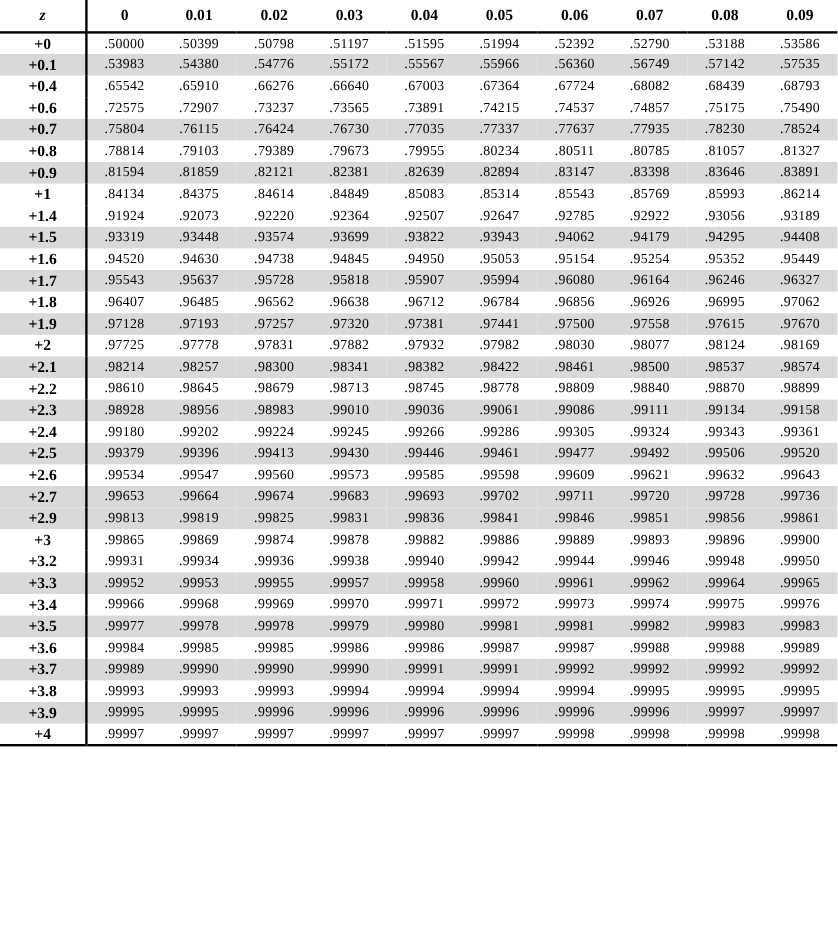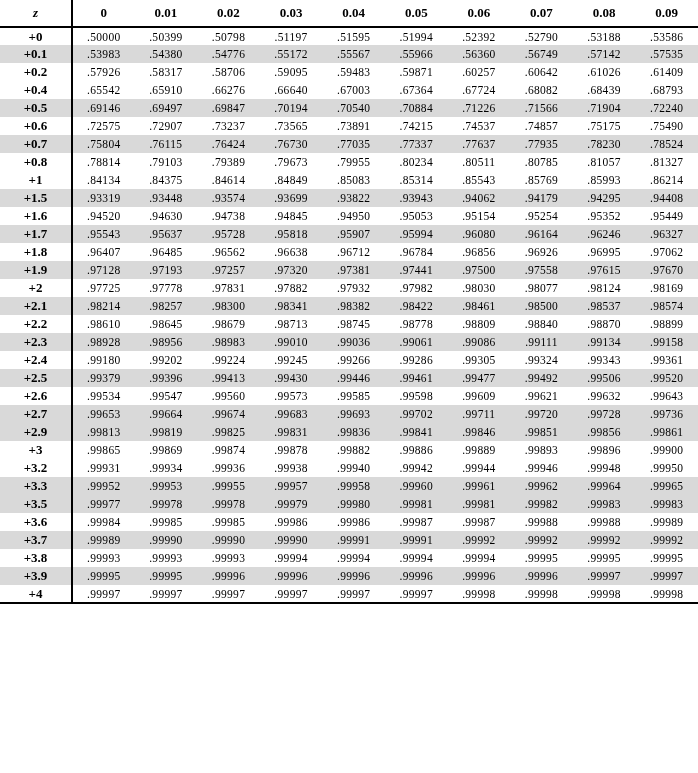--- a/index.html
+++ b/index.html
@@ -101,58 +101,32 @@
         <td>.54776</td>
         <td>.55172</td>
         <td>.55567</td>
         <td>.55966</td>
         <td>.56360</td>
         <td>.56749</td>
         <td>.57142</td>
         <td>.57535</td>
       </tr>
       <tr>
-        <th class="zline">+0.2</th>
-        <td>.57926</td>
-        <td>.58317</td>
-        <td>.58706</td>
-        <td>.59095</td>
-        <td>.59483</td>
-        <td>.59871</td>
-        <td>.60257</td>
-        <td>.60642</td>
-        <td>.61026</td>
-        <td>.61409</td>
-      </tr>
-      <tr>
         <th class="zline">+0.4</th>
         <td>.65542</td>
         <td>.65910</td>
         <td>.66276</td>
         <td>.66640</td>
         <td>.67003</td>
         <td>.67364</td>
         <td>.67724</td>
         <td>.68082</td>
         <td>.68439</td>
         <td>.68793</td>
       </tr>
-      <tr class="stripe">
-        <th class="zline">+0.5</th>
-        <td>.69146</td>
-        <td>.69497</td>
-        <td>.69847</td>
-        <td>.70194</td>
-        <td>.70540</td>
-        <td>.70884</td>
-        <td>.71226</td>
-        <td>.71566</td>
-        <td>.71904</td>
-        <td>.72240</td>
-      </tr>
       <tr>
         <th class="zline">+0.6</th>
         <td>.72575</td>
         <td>.72907</td>
         <td>.73237</td>
         <td>.73565</td>
         <td>.73891</td>
         <td>.74215</td>
         <td>.74537</td>
         <td>.74857</td>
@@ -178,33 +152,59 @@
         <td>.79103</td>
         <td>.79389</td>
         <td>.79673</td>
         <td>.79955</td>
         <td>.80234</td>
         <td>.80511</td>
         <td>.80785</td>
         <td>.81057</td>
         <td>.81327</td>
       </tr>
+      <tr class="stripe">
+        <th class="zline">+0.9</th>
+        <td>.81594</td>
+        <td>.81859</td>
+        <td>.82121</td>
+        <td>.82381</td>
+        <td>.82639</td>
+        <td>.82894</td>
+        <td>.83147</td>
+        <td>.83398</td>
+        <td>.83646</td>
+        <td>.83891</td>
+      </tr>
       <tr>
         <th class="zline">+1</th>
         <td>.84134</td>
         <td>.84375</td>
         <td>.84614</td>
         <td>.84849</td>
         <td>.85083</td>
         <td>.85314</td>
         <td>.85543</td>
         <td>.85769</td>
         <td>.85993</td>
         <td>.86214</td>
       </tr>
+      <tr>
+        <th class="zline">+1.4</th>
+        <td>.91924</td>
+        <td>.92073</td>
+        <td>.92220</td>
+        <td>.92364</td>
+        <td>.92507</td>
+        <td>.92647</td>
+        <td>.92785</td>
+        <td>.92922</td>
+        <td>.93056</td>
+        <td>.93189</td>
+      </tr>
       <tr class="stripe">
         <th class="zline">+1.5</th>
         <td>.93319</td>
         <td>.93448</td>
         <td>.93574</td>
         <td>.93699</td>
         <td>.93822</td>
         <td>.93943</td>
         <td>.94062</td>
         <td>.94179</td>
@@ -412,20 +412,33 @@
         <td>.99953</td>
         <td>.99955</td>
         <td>.99957</td>
         <td>.99958</td>
         <td>.99960</td>
         <td>.99961</td>
         <td>.99962</td>
         <td>.99964</td>
         <td>.99965</td>
       </tr>
+      <tr>
+        <th class="zline">+3.4</th>
+        <td>.99966</td>
+        <td>.99968</td>
+        <td>.99969</td>
+        <td>.99970</td>
+        <td>.99971</td>
+        <td>.99972</td>
+        <td>.99973</td>
+        <td>.99974</td>
+        <td>.99975</td>
+        <td>.99976</td>
+      </tr>
       <tr class="stripe">
         <th class="zline">+3.5</th>
         <td>.99977</td>
         <td>.99978</td>
         <td>.99978</td>
         <td>.99979</td>
         <td>.99980</td>
         <td>.99981</td>
         <td>.99981</td>
         <td>.99982</td>

